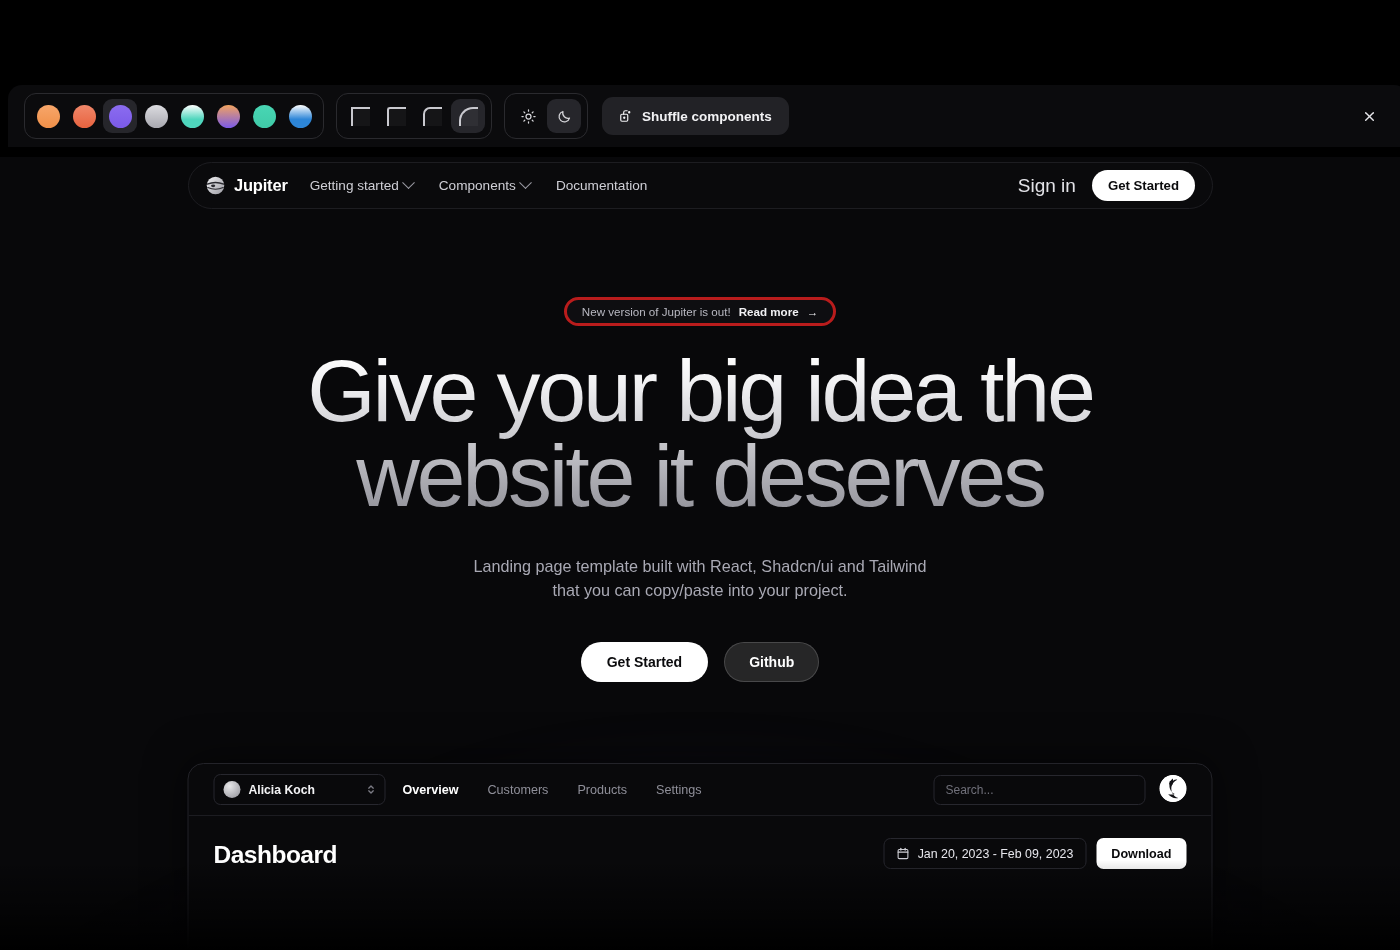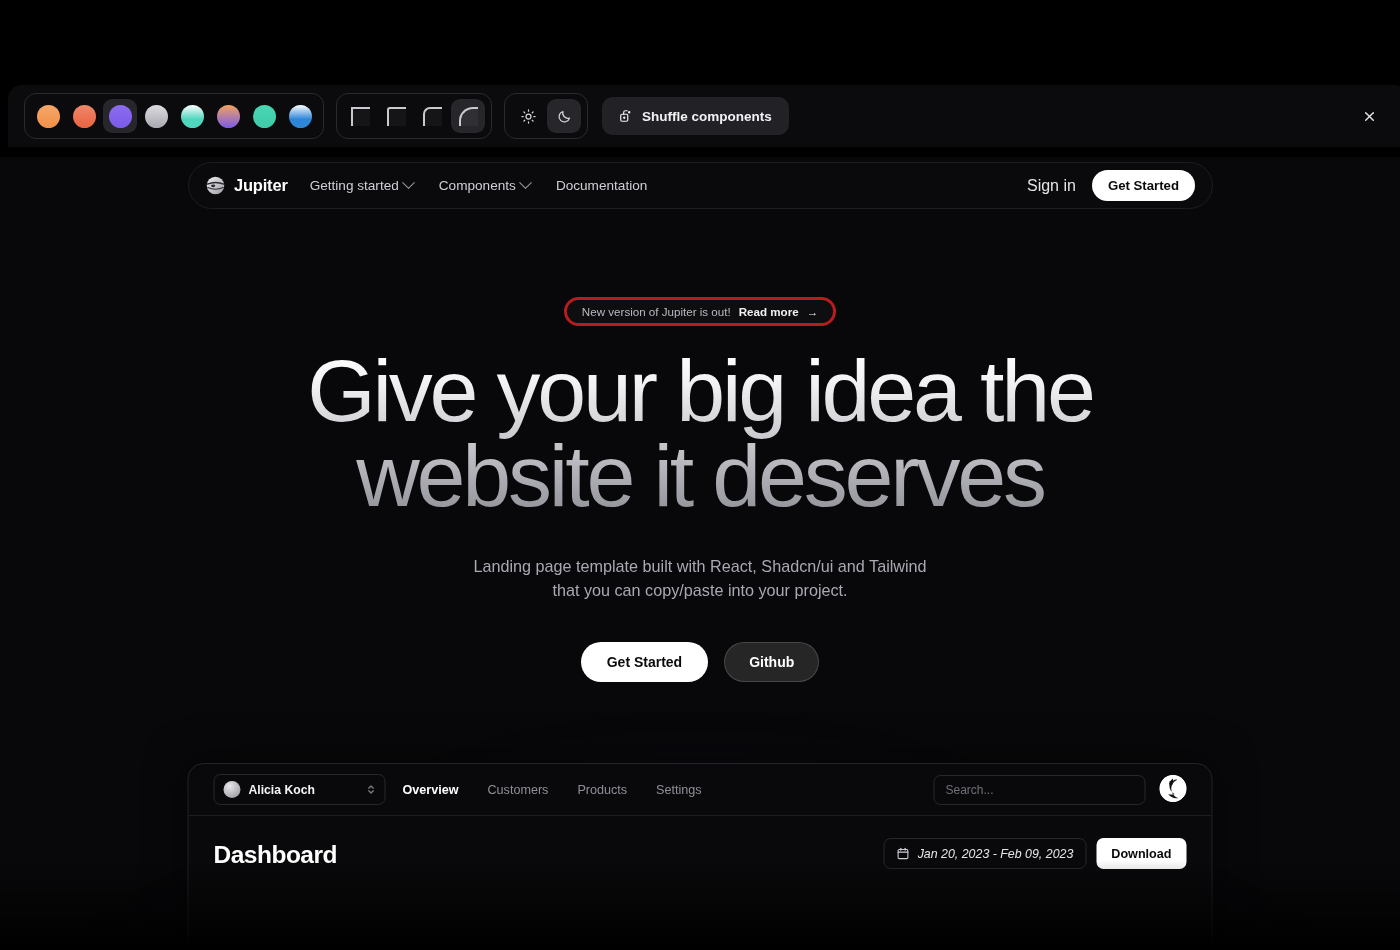--- a/index.html
+++ b/index.html
@@ -241,21 +241,21 @@
   }
 
   .nav-right {
     margin-left: auto;
     display: flex;
     align-items: center;
     gap: 16px;
   }
   .signin {
     color: #e3e3e8;
-    font-size: 16px;
+    font-size: 19px;
     background: none; border: none; cursor: pointer;
     font-family: "Liberation Sans", sans-serif;
   }
   .btn-pill-white {
     background: #ffffff;
     color: #0a0a0c;
     border: none;
     border-radius: 999px;
     height: 31px;
     padding: 0 16px;
@@ -474,21 +474,20 @@
     display: flex;
     align-items: center;
     gap: 8px;
     padding: 0 12px;
     color: #e6e6ec;
     font-size: 12.4px;
     background: transparent;
     cursor: pointer;
     font-family: "Liberation Sans", sans-serif;
     white-space: nowrap;
-    font-style: italic;
   }
   .btn-download {
     height: 31px;
     padding: 0 15px;
     border-radius: 7px;
     background: #ffffff;
     color: #0a0a0c;
     border: none;
     font-size: 12.6px;
     font-weight: 700;

